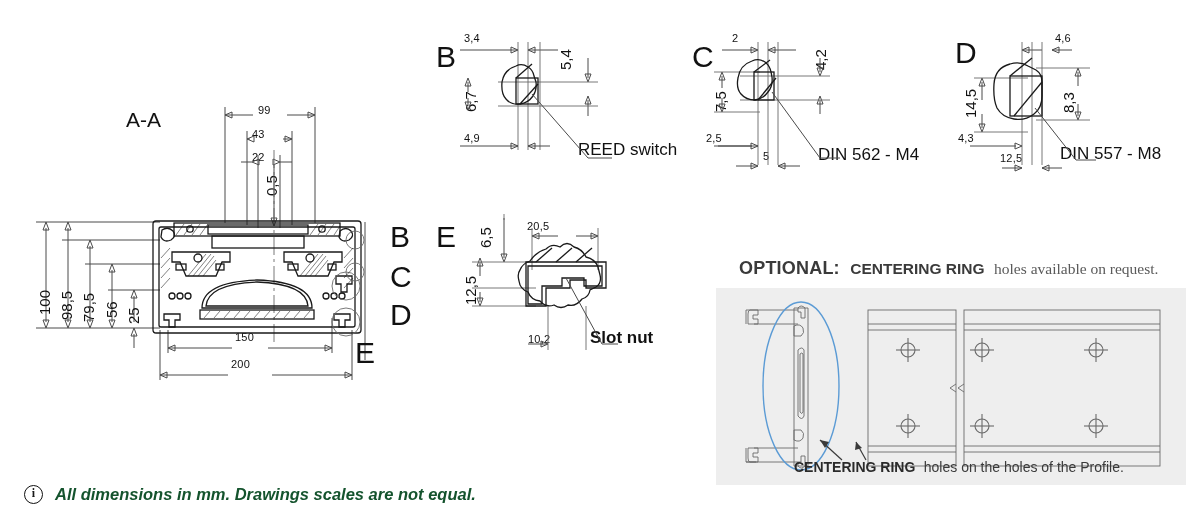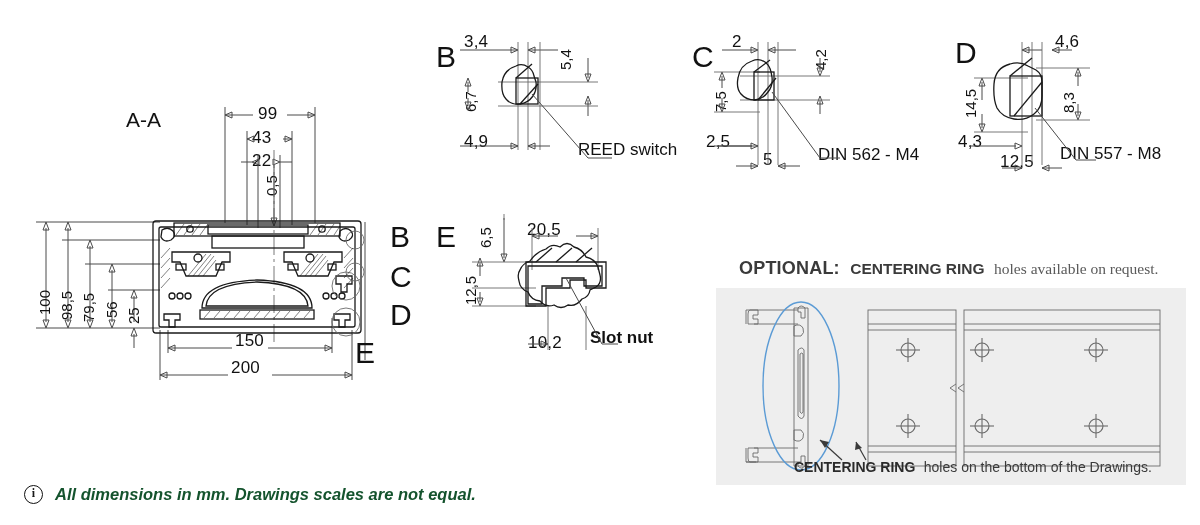--- a/index.html
+++ b/index.html
@@ -1,19 +1,19 @@
 <!DOCTYPE html>
 <html><head>
 <meta charset="utf-8">
 <style>
   html,body{margin:0;padding:0;background:#fff;}
   body{width:1200px;height:525px;position:relative;overflow:hidden;
        font-family:"Liberation Sans", sans-serif; color:#1a1a1a;}
   .abs{position:absolute;}
-  .dim{font-size:17px;color:#111;white-space:nowrap;letter-spacing:0.2px;}
+  .dim{font-size:11px;color:#111;white-space:nowrap;letter-spacing:0.2px;}
   .dimv{font-size:15px;color:#111;white-space:nowrap;
         transform:rotate(-90deg);transform-origin:left top;}
   .lbl{font-size:21px;color:#111;}
   .bigletter{font-size:30px;color:#111;font-weight:400;line-height:1;}
   .calltxt{font-size:17px;color:#111;white-space:nowrap;}
   .calltxt.b{font-weight:bold;}
   svg{display:block;overflow:visible;}
   .ln{stroke:#4a4a4a;stroke-width:1;fill:none;}
   .ln2{stroke:#1a1a1a;stroke-width:1.3;fill:none;}
   .thin{stroke:#6a6a6a;stroke-width:.9;fill:none;}
@@ -466,19 +466,19 @@
       <line x1="368" y1="62" x2="392" y2="62"></line>
       <line x1="380" y1="50" x2="380" y2="74"></line>
     <circle cx="380" cy="138" r="7"></circle>
       <line x1="368" y1="138" x2="392" y2="138"></line>
       <line x1="380" y1="126" x2="380" y2="150"></line>
   </g>
 </svg>
 
 <div class="abs" style="left:794px;top:458px;">
   <span class="capb">CENTERING RING</span>
-  <span class="capr" style="margin-left:4px;">holes on the bottom of the Drawings.</span>
+  <span class="capr" style="margin-left:4px;">holes on the holes of the Profile.</span>
 </div>
 
 <div class="abs" style="left:24px;top:485px;display:flex;align-items:center;gap:12px;">
   <span class="infoicon">i</span>
   <span class="note">All dimensions in mm. Drawings scales are not equal.</span>
 </div>
 
 </body></html>

